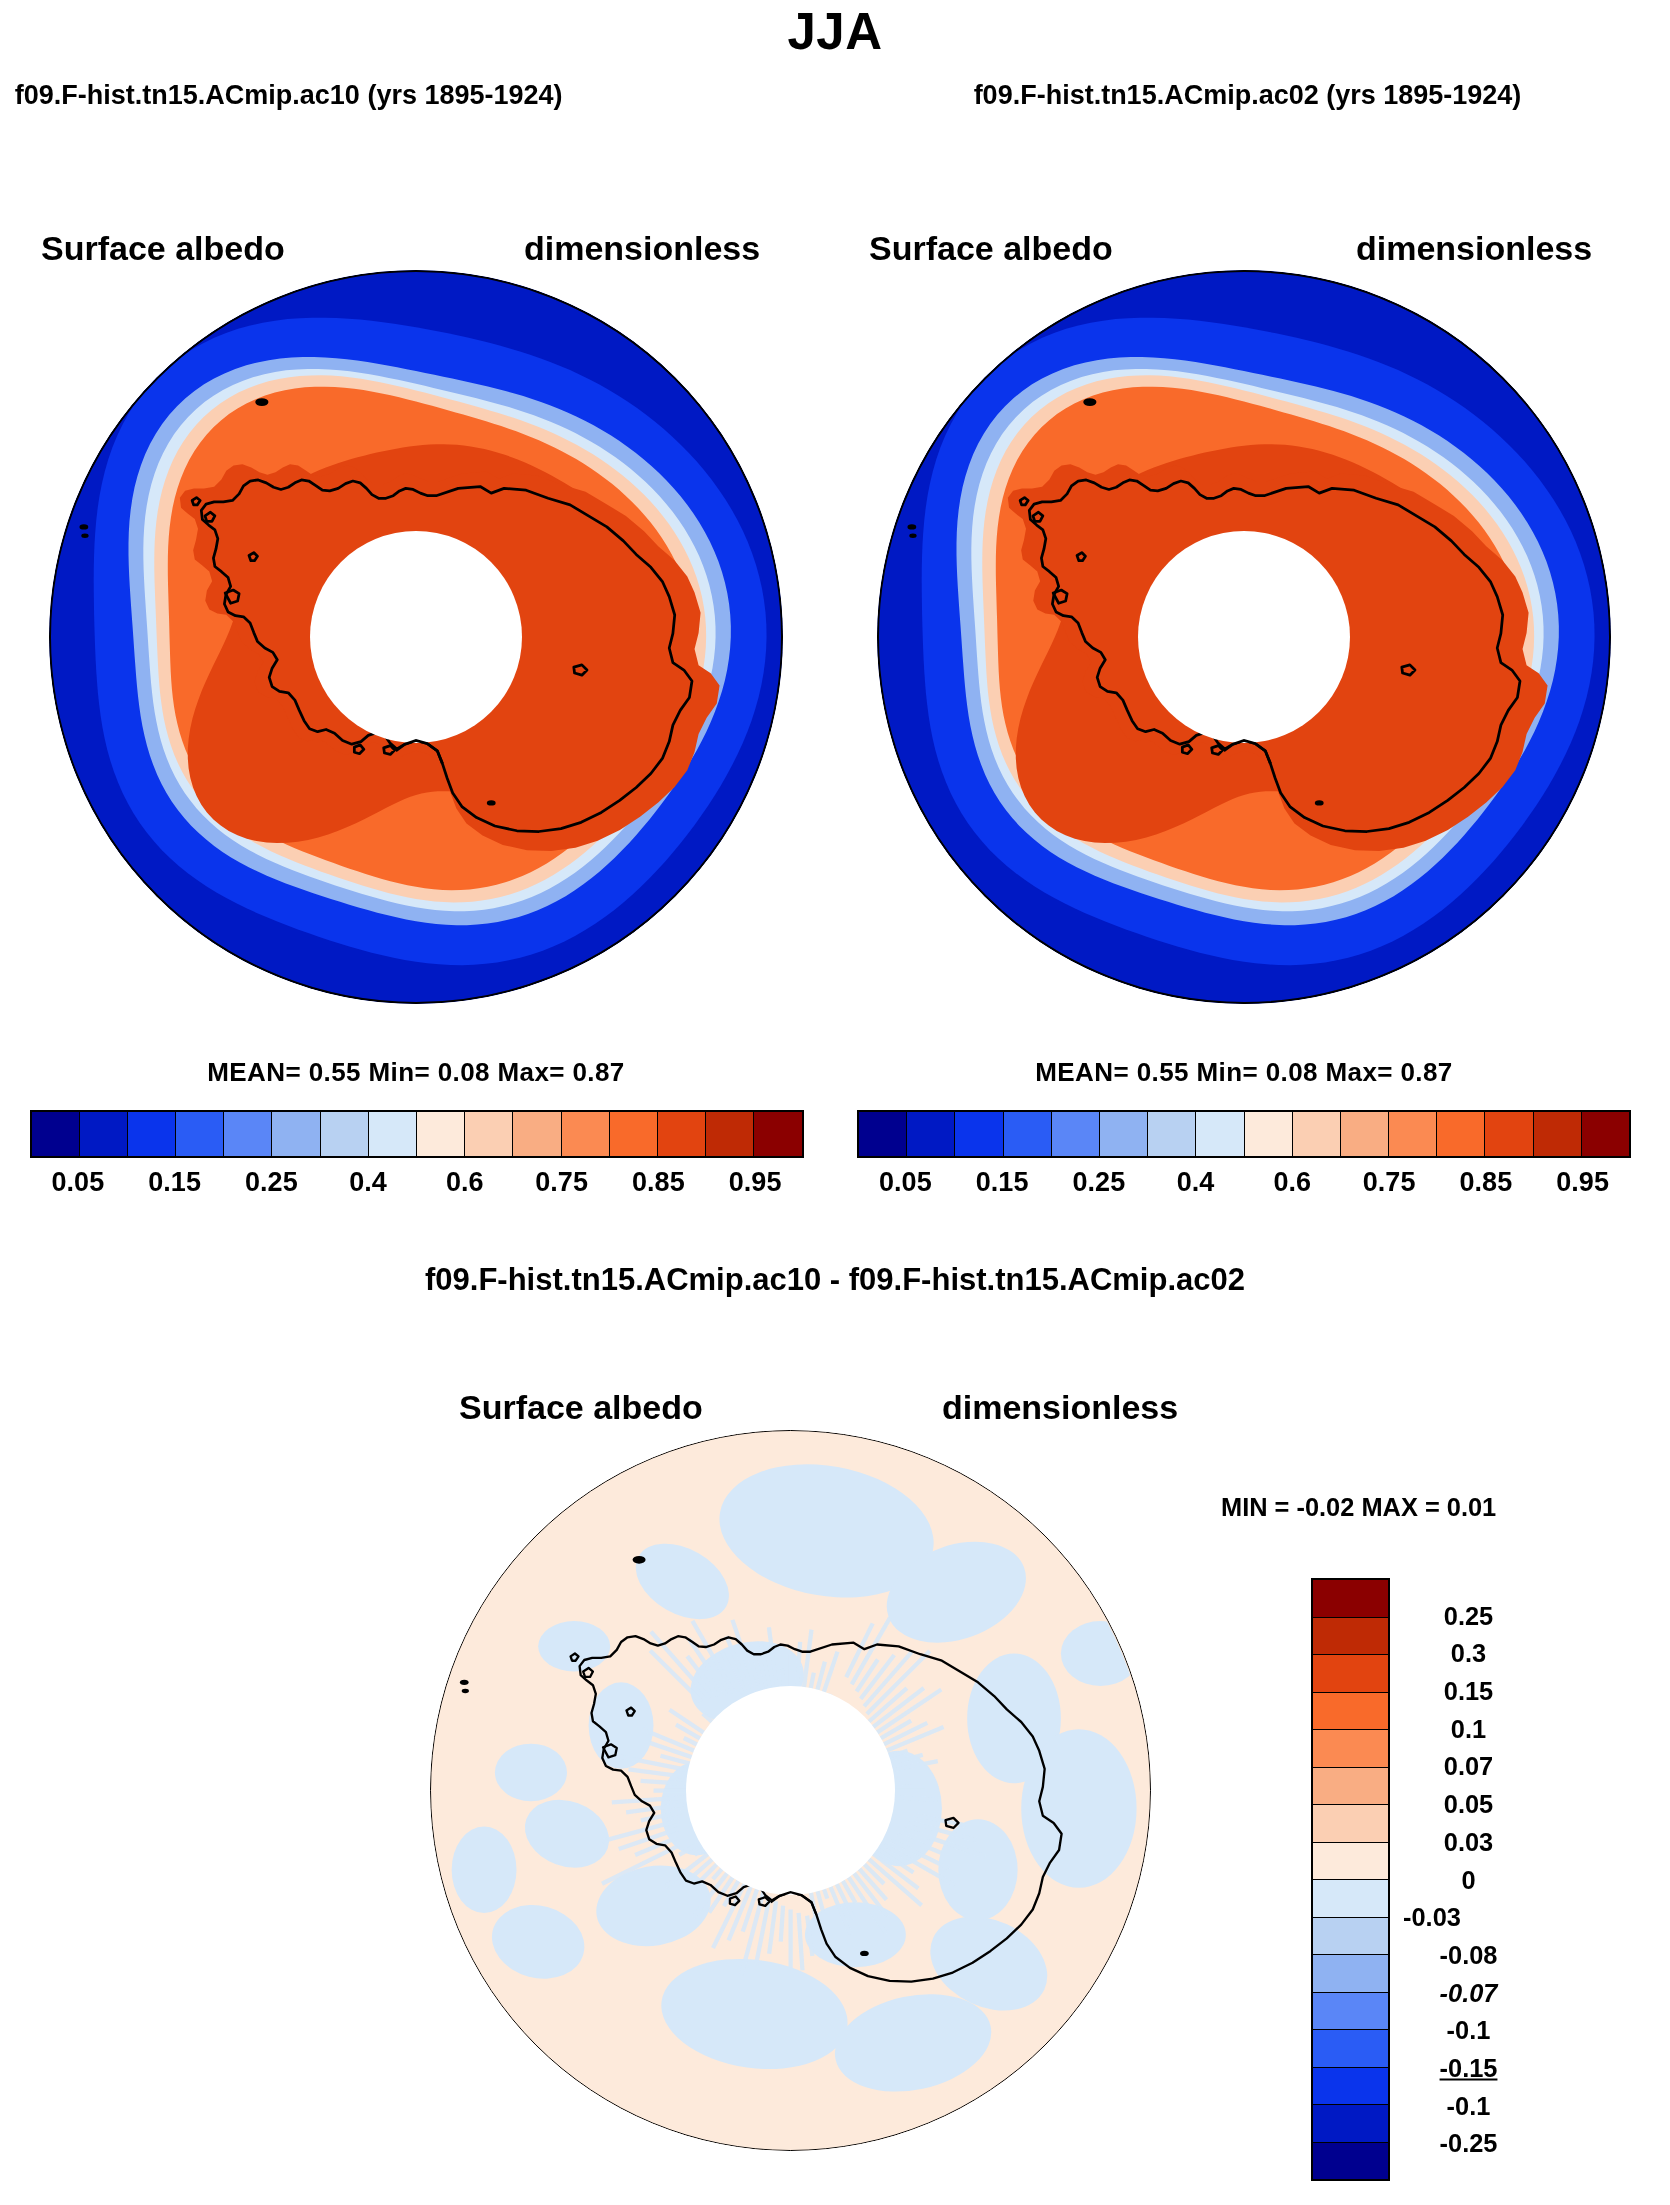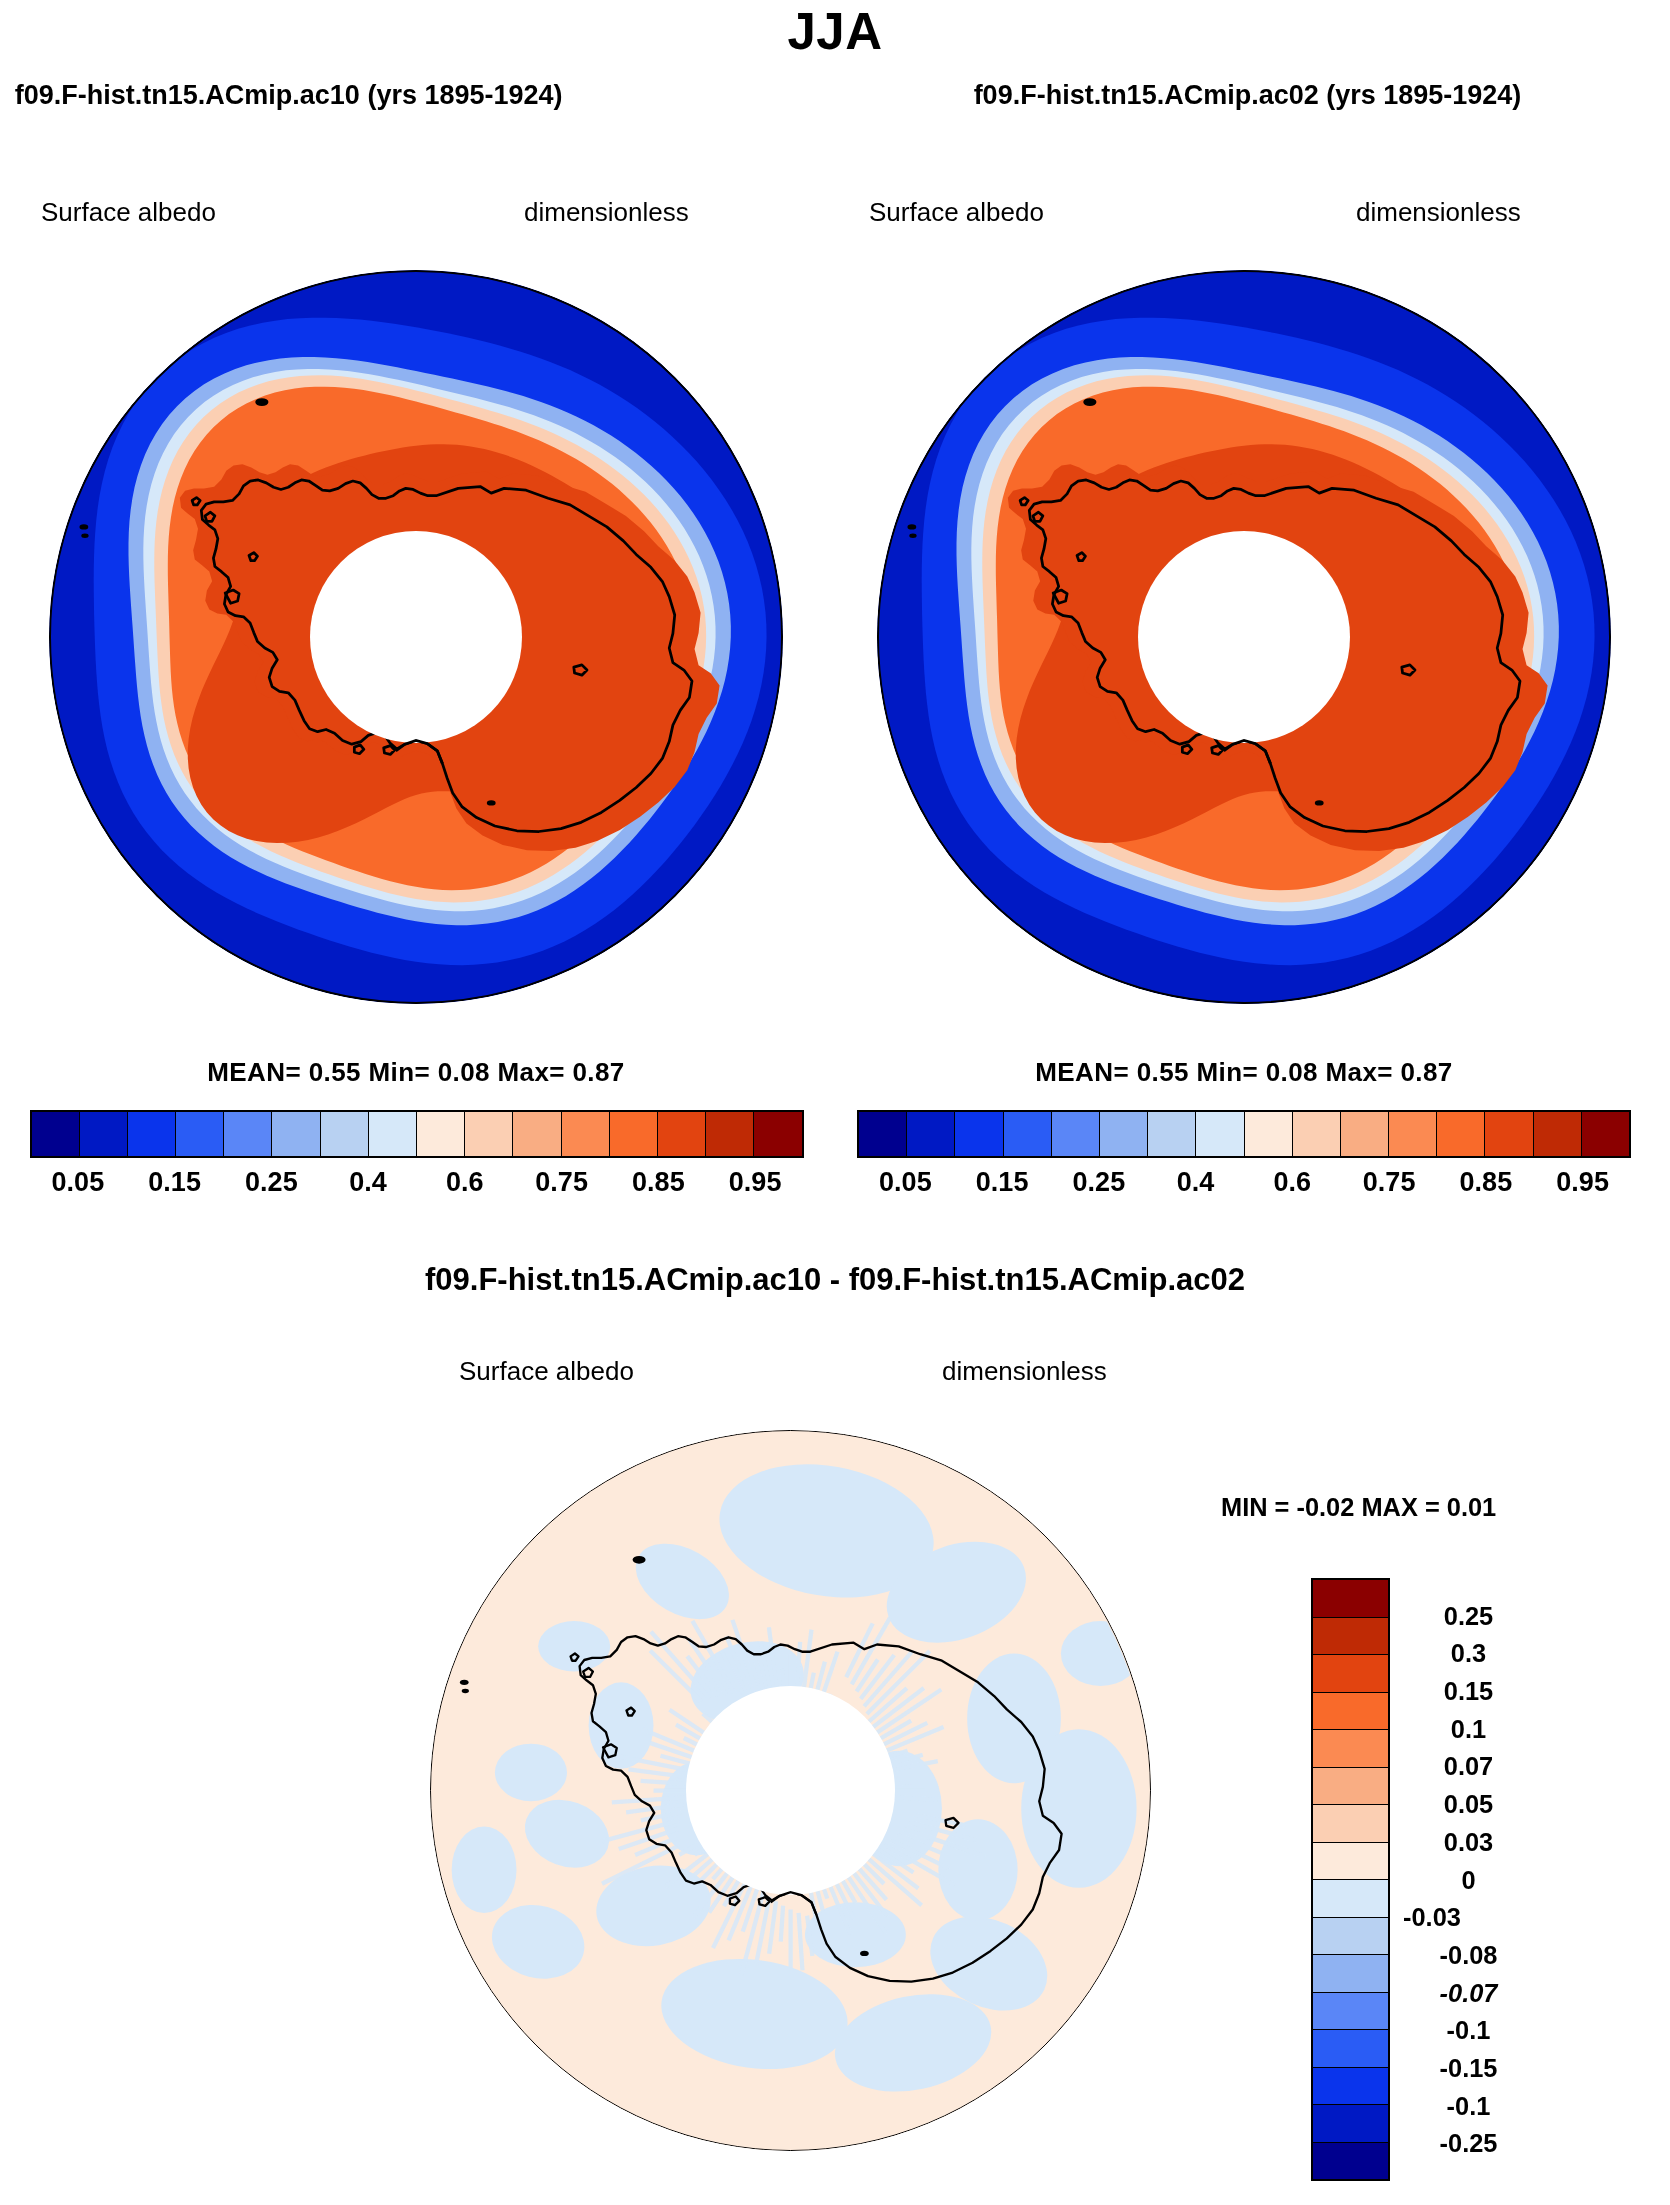--- a/index.html
+++ b/index.html
@@ -7,21 +7,21 @@
        font-family:"Liberation Sans",sans-serif;color:#000;
        -webkit-font-smoothing:antialiased;}
 
   .abs{position:absolute;}
   .ctr{text-align:center;}
 
   
   .main-title{font-size:51px;font-weight:bold;letter-spacing:0.4px;}
   .case-title{font-size:27px;font-weight:bold;}
   .diff-title{font-size:31px;font-weight:bold;}
-  .panel-lbl{font-size:26px;font-weight:normal;}
+  .panel-lbl{font-size:34px;font-weight:bold;margin-top:32px;}
   .stats{font-size:26px;font-weight:bold;letter-spacing:0.4px;}
   .cbtick{font-size:27px;font-weight:bold;}
   .minmax{font-size:25.4px;font-weight:bold;}
   .vtick{font-size:25.4px;font-weight:bold;}
 
   
   .map{position:absolute;border-radius:50%;overflow:hidden;background:#fff;}
   .map .outline{position:absolute;inset:0;border-radius:50%;
                 border:2.5px solid #000;box-sizing:border-box;pointer-events:none;}
   .map .pole{position:absolute;border-radius:50%;background:#fff;}
@@ -374,17 +374,17 @@
     <div class="vtick t" style="top: 18.75%; left: 0px; width: 131px; text-align: center;">0.15</div>
     <div class="vtick t" style="top: 25%; left: 0px; width: 131px; text-align: center;">0.1</div>
     <div class="vtick t" style="top: 31.25%; left: 0px; width: 131px; text-align: center;">0.07</div>
     <div class="vtick t" style="top: 37.5%; left: 0px; width: 131px; text-align: center;">0.05</div>
     <div class="vtick t" style="top: 43.75%; left: 0px; width: 131px; text-align: center;">0.03</div>
     <div class="vtick t" style="top: 50%; left: 0px; width: 131px; text-align: center;">0</div>
     <div class="vtick t" style="top: 56.25%; left: 0px; width: 131px; ">-0.03</div>
     <div class="vtick t" style="top: 62.5%; left: 0px; width: 131px; text-align: center;">-0.08</div>
     <div class="vtick t" style="top: 68.75%; left: 0px; width: 131px; text-align: center; font-style: italic;">-0.07</div>
     <div class="vtick t" style="top: 75%; left: 0px; width: 131px; text-align: center;">-0.1</div>
-    <div class="vtick t" style="top: 81.25%; left: 0px; width: 131px; text-align: center;">-0.15</div>
+    <div class="vtick t" style="top: 81.25%; left: 0px; width: 131px; text-align: center; text-decoration: underline;">-0.15</div>
     <div class="vtick t" style="top: 87.5%; left: 0px; width: 131px; text-align: center;">-0.1</div>
     <div class="vtick t" style="top: 93.75%; left: 0px; width: 131px; text-align: center;">-0.25</div>
   </div>
 
 
 </body></html>

